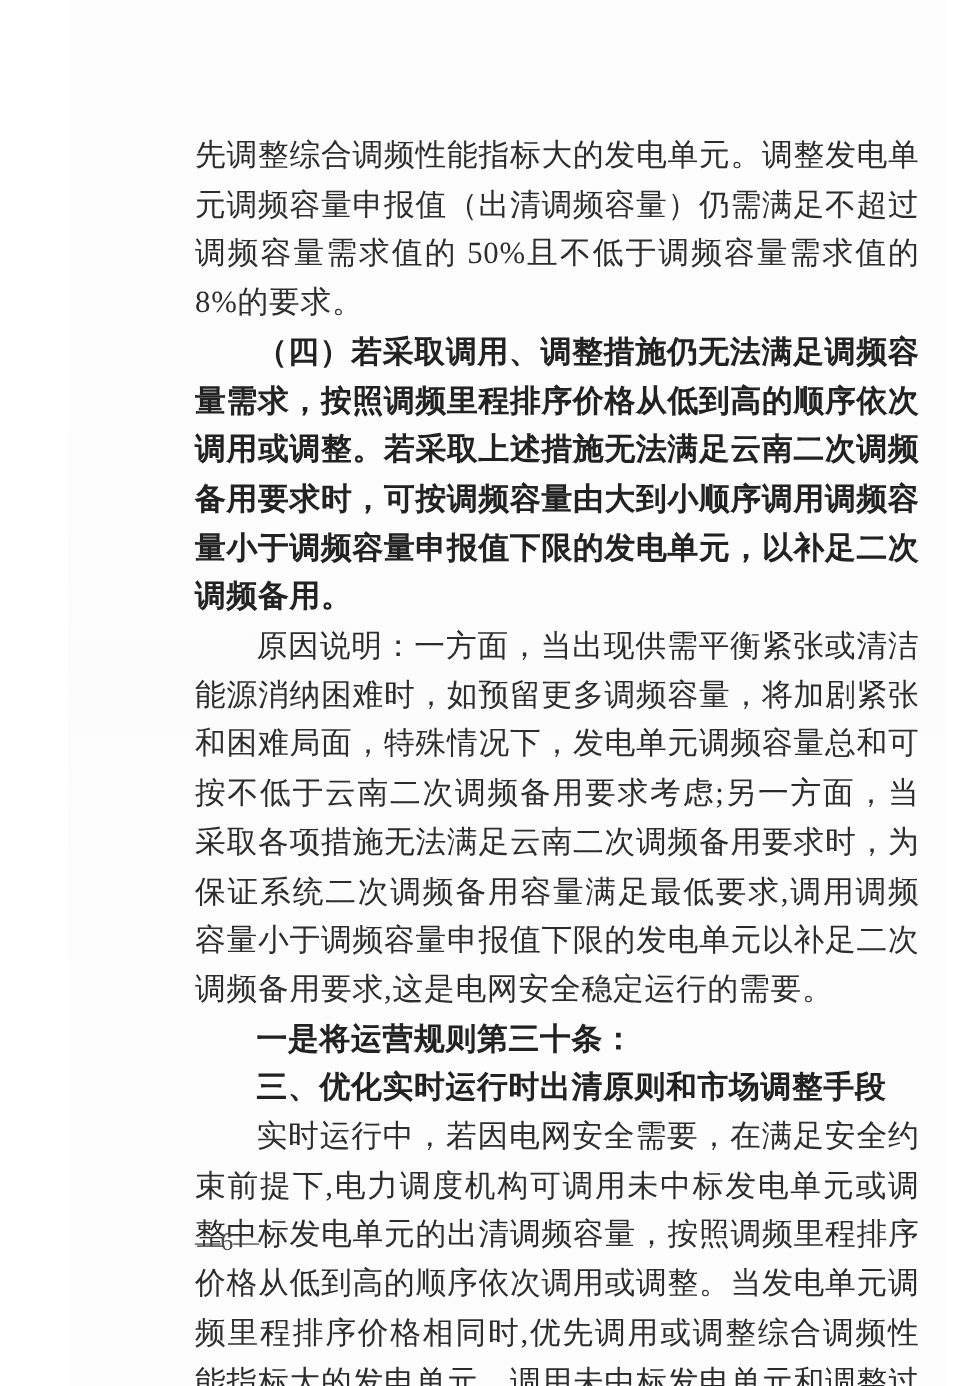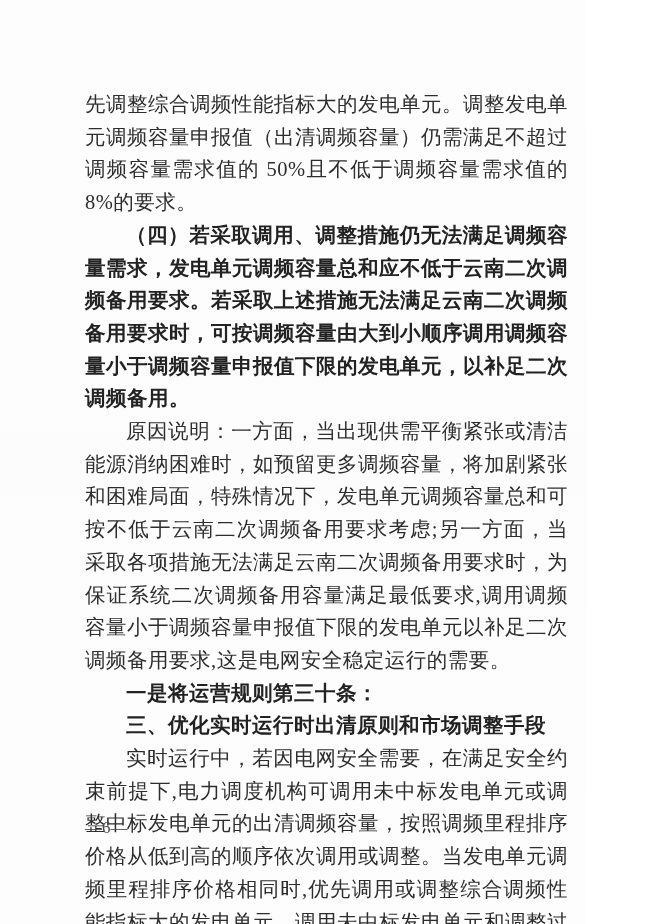--- a/index.html
+++ b/index.html
@@ -9,20 +9,21 @@
     background: #ffffff;
     overflow: hidden;
   }
   .page {
     position: relative;
     width: 586px;
     height: 924px;
     background: linear-gradient(180deg, #fdfdfd 0%, #fcfcfc 50%, #fdfdfd 100%);
     font-family: "Liberation Serif", "DejaVu Serif", serif;
     color: #2a2a2a;
+    margin-left: 45px;
   }
   .content {
     position: absolute;
     left: 85px;
     top: 88px;
     width: 483px;
     font-size: 20.5px;
     line-height: 32.7px;
     text-align: justify;
     letter-spacing: 0.5px;
@@ -40,20 +41,20 @@
     color: #4a4a4a;
     font-family: "Liberation Serif", "DejaVu Serif", serif;
   }
 </style>
 </head>
 <body>
 
 <div class="page">
   <div class="content">
     <p>先调整综合调频性能指标大的发电单元。调整发电单元调频容量申报值（出清调频容量）仍需满足不超过调频容量需求值的 50%且不低于调频容量需求值的 8%的要求。</p>
-    <p class="indent bold">（四）若采取调用、调整措施仍无法满足调频容量需求，发电单元调频容量总和应不低于云南二次调频备用要求。若采取上述措施无法满足云南二次调频备用要求时，可按调频容量由大到小顺序调用调频容量小于调频容量申报值下限的发电单元，以补足二次调频备用。</p>
+    <p class="indent bold">（四）若采取调用、调整措施仍无法满足调频容量需求，按照调频里程排序价格从低到高的顺序依次调用或调整。若采取上述措施无法满足云南二次调频备用要求时，可按调频容量由大到小顺序调用调频容量小于调频容量申报值下限的发电单元，以补足二次调频备用。</p>
     <p class="indent">原因说明：一方面，当出现供需平衡紧张或清洁能源消纳困难时，如预留更多调频容量，将加剧紧张和困难局面，特殊情况下，发电单元调频容量总和可按不低于云南二次调频备用要求考虑;另一方面，当采取各项措施无法满足云南二次调频备用要求时，为保证系统二次调频备用容量满足最低要求,调用调频容量小于调频容量申报值下限的发电单元以补足二次调频备用要求,这是电网安全稳定运行的需要。</p>
     <p class="indent bold">一是将运营规则第三十条：</p>
     <p class="indent bold">三、优化实时运行时出清原则和市场调整手段</p>
     <p class="indent">实时运行中，若因电网安全需要，在满足安全约束前提下,电力调度机构可调用未中标发电单元或调整中标发电单元的出清调频容量，按照调频里程排序价格从低到高的顺序依次调用或调整。当发电单元调频里程排序价格相同时,优先调用或调整综合调频性能指标大的发电单元。调用未中标发电单元和调整过出清调频容量</p>
   </div>
   <div class="page-number">—6—</div>
 </div>
 
 </body></html>

